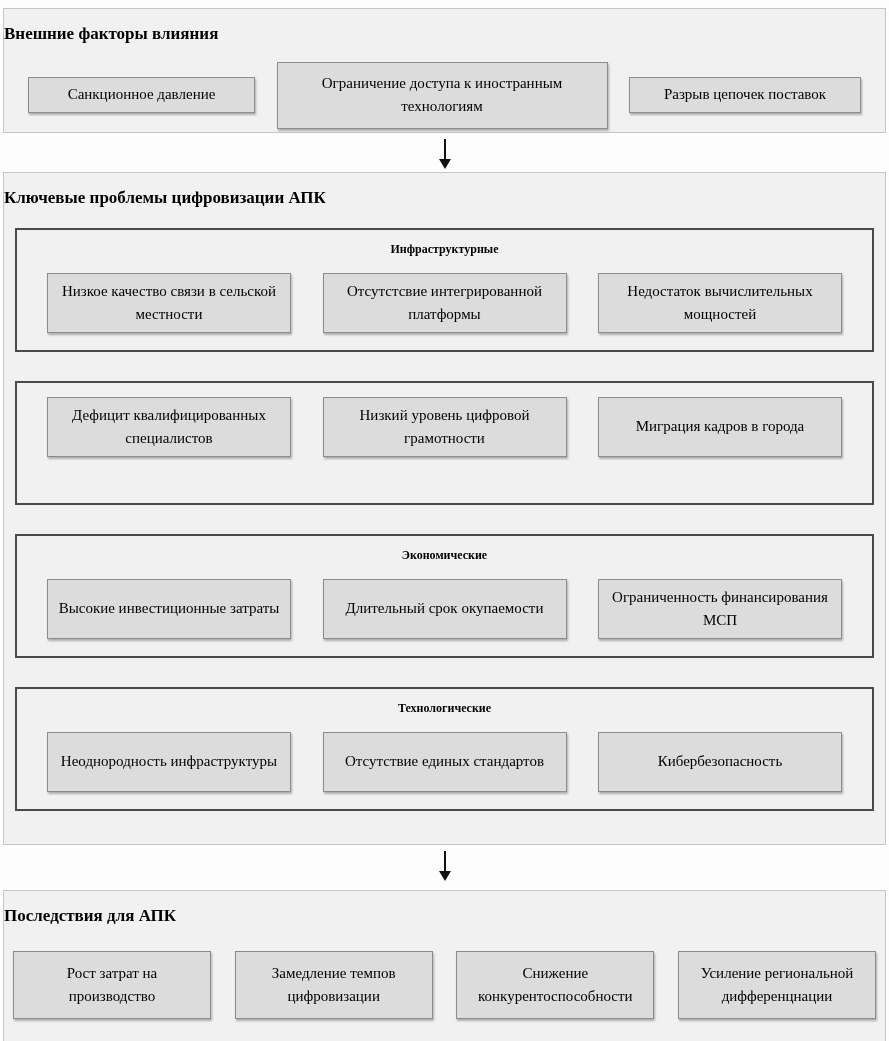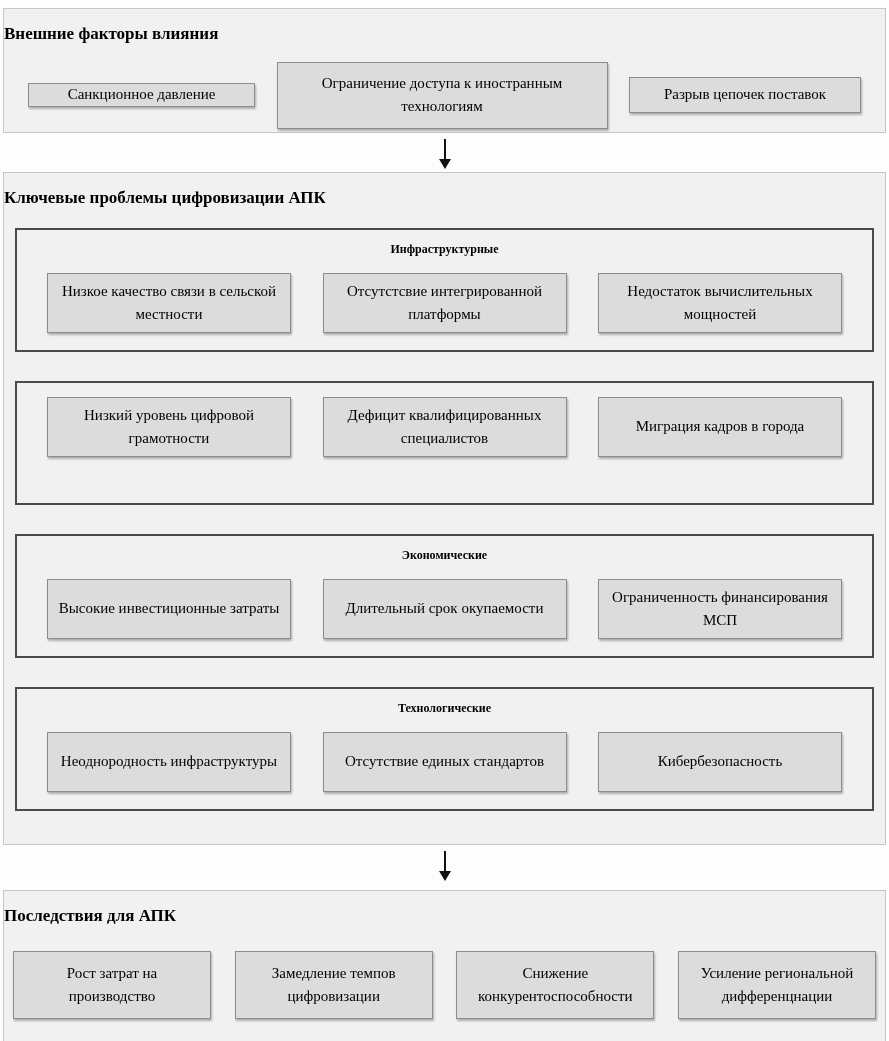--- a/index.html
+++ b/index.html
@@ -82,21 +82,21 @@
   }
   
   .row-top {
     display: flex;
     justify-content: space-between;
     align-items: center;
     padding: 0 24px;
     margin-top: 10px;
     height: 80px;
   }
-  .node-ext-1 { width: 227px; height: 24px; font-family: Liberation Serif, serif; }
+  .node-ext-1 { width: 227px; height: 36px; font-family: Liberation Serif, serif; }
   .node-ext-2 { width: 331px; height: 67px; }
   .node-ext-3 { width: 232px; height: 36px; }
   
   .groups {
     display: flex;
     flex-direction: column;
     gap: 29px;
     margin: 19px 11px 0 11px;
   }
   .group {
@@ -171,24 +171,24 @@
           </div>
           <div class="node">
             <span>Недостаток вычислительных мощностей</span>
           </div>
         </div>
       </div>
 
       <div class="group">
         <div class="row-group">
           <div class="node">
+            <span>Дефицит квалифицированных специалистов</span>
+          </div>
+          <div class="node">
             <span>Низкий уровень цифровой грамотности</span>
-          </div>
-          <div class="node">
-            <span>Дефицит квалифицированных специалистов</span>
           </div>
           <div class="node">
             <span>Миграция кадров в города</span>
           </div>
         </div>
       </div>
 
       <div class="group">
         <div class="group-title">Экономические</div>
         <div class="row-group">

